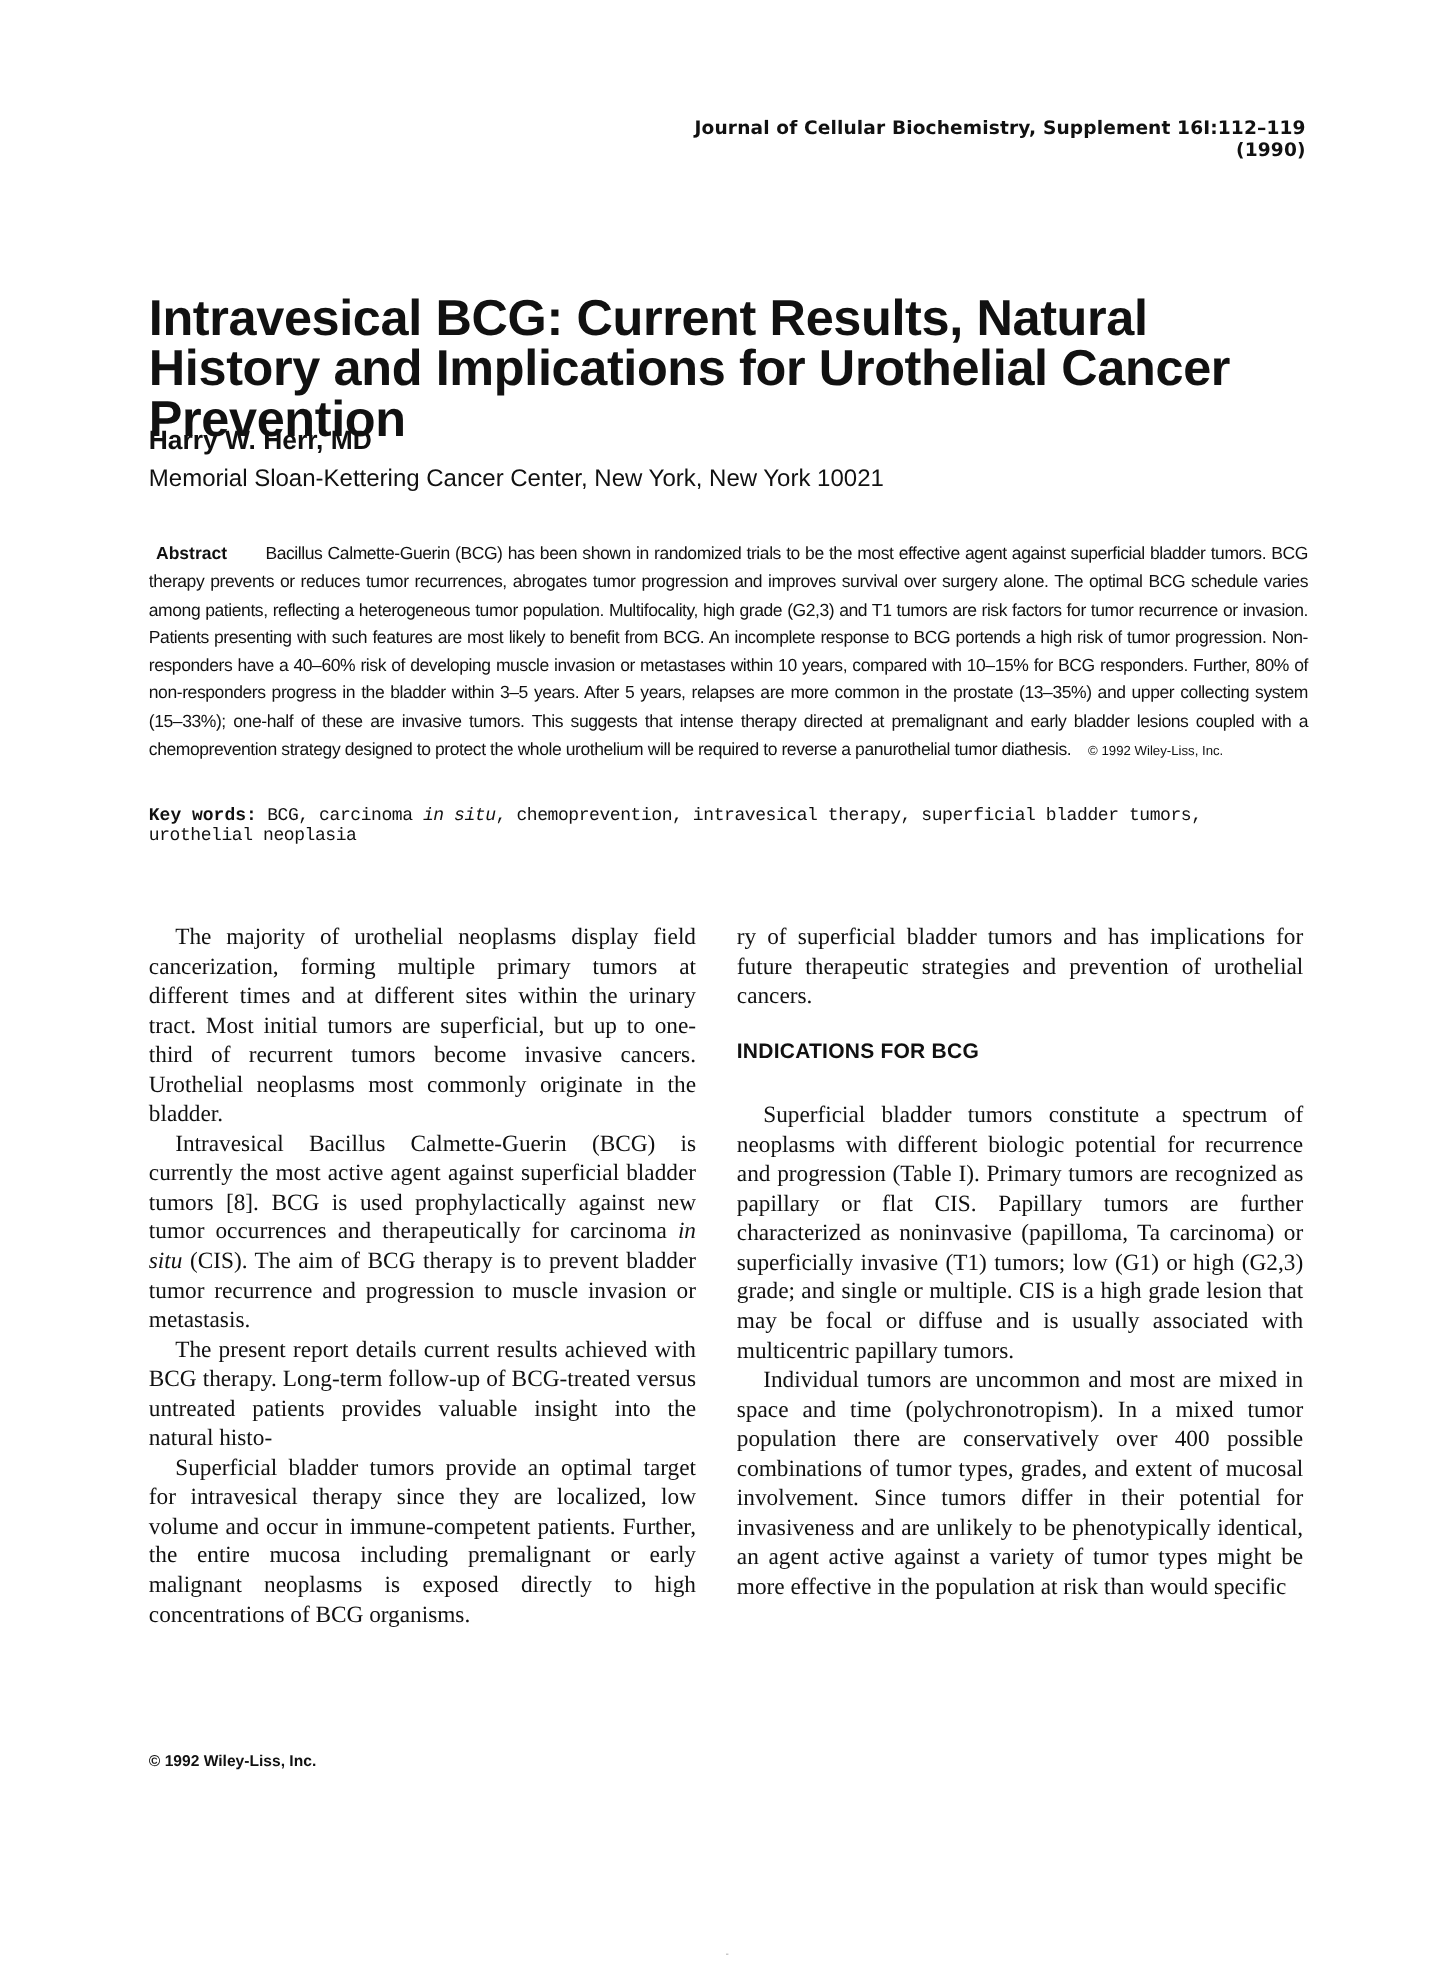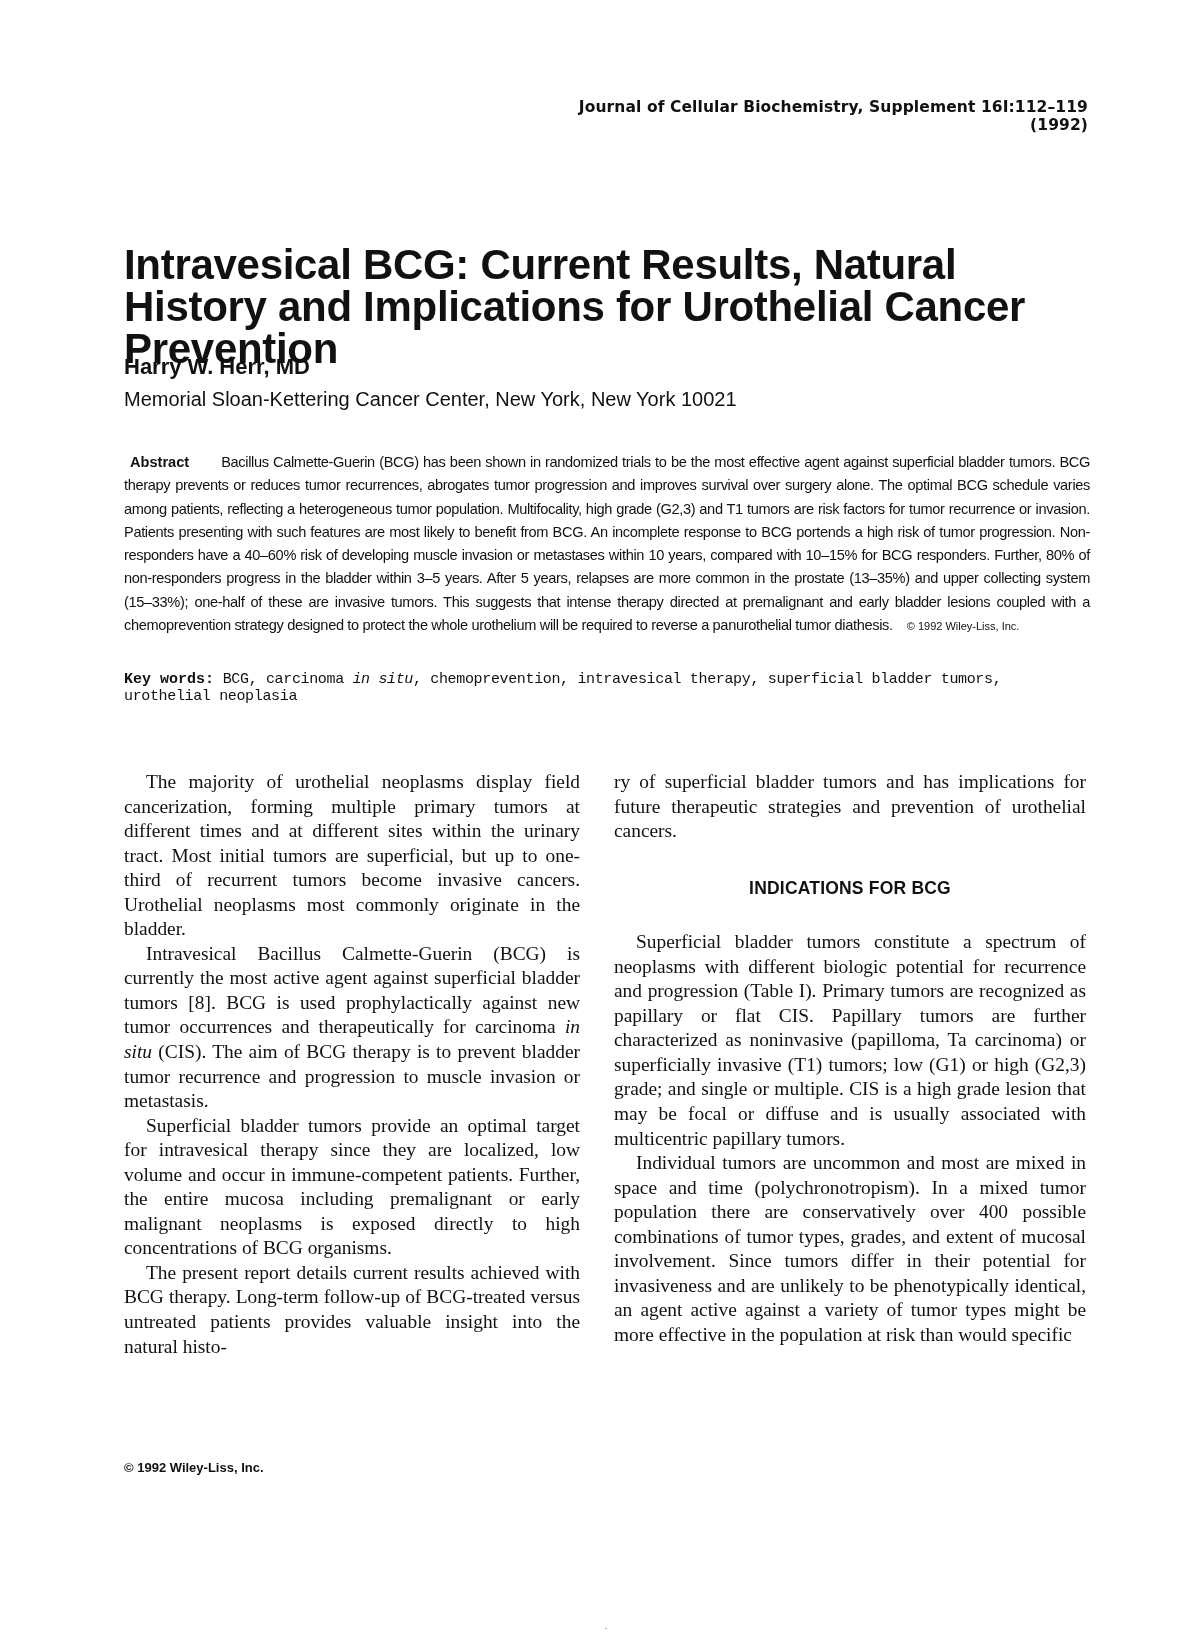--- a/index.html
+++ b/index.html
@@ -37,54 +37,54 @@
       position: absolute; top: 770px; width: 456px;
       font-family: "Liberation Serif", serif; font-size: 19.4px; line-height: 24.55px;
       text-align: justify;
     }
     .col p { margin: 0; text-indent: 22px; }
     .col p.cont { text-indent: 0; }
     .col-left { left: 124px; }
     .col-right { left: 614px; width: 472px; }
     .section-heading {
       font-family: "Liberation Sans", sans-serif; font-weight: bold; font-size: 17.5px;
-      text-align: center; margin: 32px 0 30px 0; letter-spacing: 0.2px;
+      text-align: left; margin: 20px 0 30px 0; letter-spacing: 0.2px;
     }
     .footer-copy {
       position: absolute; left: 124px; top: 1460px;
       font-family: "Liberation Sans", sans-serif; font-weight: bold; font-size: 13px;
     }
     .stray-mark {
       position: absolute; left: 605px; top: 1628px; width: 2px; height: 1px; background: #bbb;
     }
   </style>
 </head>
 <body>
 
-<div class="running-head">Journal of Cellular Biochemistry, Supplement 16I:112–119 (1992)</div>
+<div class="running-head">Journal of Cellular Biochemistry, Supplement 16I:112–119 (1990)</div>
 
 <h1 class="title">Intravesical BCG: Current Results, Natural History and Implications for Urothelial Cancer Prevention</h1>
 
 <div class="author">Harry W. Herr, MD</div>
 <div class="affil">Memorial Sloan-Kettering Cancer Center, New York, New York  10021</div>
 
 <p class="abstract">
   <span class="label">Abstract</span><span>Bacillus Calmette-Guerin (BCG) has been shown in randomized trials to be the most effective agent against superficial bladder tumors. BCG therapy prevents or reduces tumor recurrences, abrogates tumor progression and improves survival over surgery alone. The optimal BCG schedule varies among patients, reflecting a heterogeneous tumor population. Multifocality, high grade (G2,3) and T1 tumors are risk factors for tumor recurrence or invasion. Patients presenting with such features are most likely to benefit from BCG. An incomplete response to BCG portends a high risk of tumor progression. Non-responders have a 40–60% risk of developing muscle invasion or metastases within 10 years, compared with 10–15% for BCG responders. Further, 80% of non-responders progress in the bladder within 3–5 years. After 5 years, relapses are more common in the prostate (13–35%) and upper collecting system (15–33%); one-half of these are invasive tumors. This suggests that intense therapy directed at premalignant and early bladder lesions coupled with a chemoprevention strategy designed to protect the whole urothelium will be required to reverse a panurothelial tumor diathesis.</span><span class="copy">© 1992 Wiley-Liss, Inc.</span>
 </p>
 
 <div class="keywords">
   <span class="label">Key words:</span>
   <span>BCG, carcinoma </span><i>in situ</i><span>, chemoprevention, intravesical therapy, superficial bladder tumors, urothelial neoplasia</span>
 </div>
 
 <div class="col col-left">
   <p>The majority of urothelial neoplasms display field cancerization, forming multiple primary tumors at different times and at different sites within the urinary tract. Most initial tumors are superficial, but up to one-third of recurrent tumors become invasive cancers. Urothelial neoplasms most commonly originate in the bladder.</p>
   <p><span>Intravesical Bacillus Calmette-Guerin (BCG) is currently the most active agent against superficial bladder tumors [8]. BCG is used prophylactically against new tumor occurrences and therapeutically for carcinoma </span><i>in situ</i><span> (CIS). The aim of BCG therapy is to prevent bladder tumor recurrence and progression to muscle invasion or metastasis.</span></p>
+  <p>The present report details current results achieved with BCG therapy. Long-term follow-up of BCG-treated versus untreated patients provides valuable insight into the natural histo-</p>
   <p>Superficial bladder tumors provide an optimal target for intravesical therapy since they are localized, low volume and occur in immune-competent patients. Further, the entire mucosa including premalignant or early malignant neoplasms is exposed directly to high concentrations of BCG organisms.</p>
-  <p>The present report details current results achieved with BCG therapy. Long-term follow-up of BCG-treated versus untreated patients provides valuable insight into the natural histo-</p>
 </div>
 
 <div class="col col-right">
   <p class="cont">ry of superficial bladder tumors and has implications for future therapeutic strategies and prevention of urothelial cancers.</p>
   <div class="section-heading">INDICATIONS FOR BCG</div>
   <p>Superficial bladder tumors constitute a spectrum of neoplasms with different biologic potential for recurrence and progression (Table I). Primary tumors are recognized as papillary or flat CIS. Papillary tumors are further characterized as noninvasive (papilloma, Ta carcinoma) or superficially invasive (T1) tumors; low (G1) or high (G2,3) grade; and single or multiple. CIS is a high grade lesion that may be focal or diffuse and is usually associated with multicentric papillary tumors.</p>
   <p>Individual tumors are uncommon and most are mixed in space and time (polychronotropism). In a mixed tumor population there are conservatively over 400 possible combinations of tumor types, grades, and extent of mucosal involvement. Since tumors differ in their potential for invasiveness and are unlikely to be phenotypically identical, an agent active against a variety of tumor types might be more effective in the population at risk than would specific</p>
 </div>
 
 <div class="footer-copy">© 1992 Wiley-Liss, Inc.</div>

